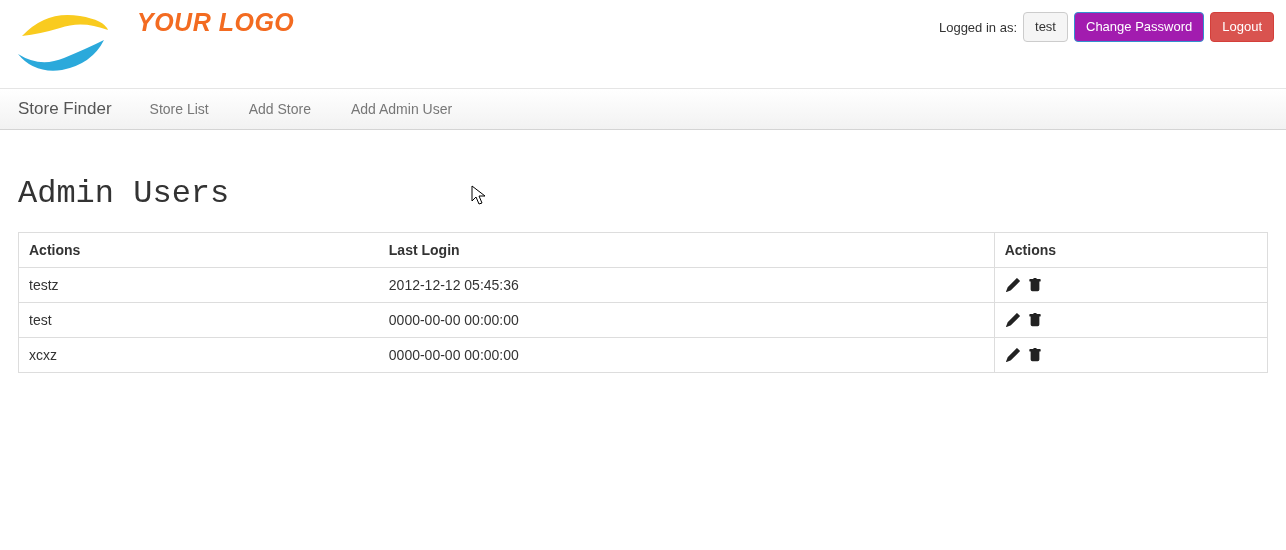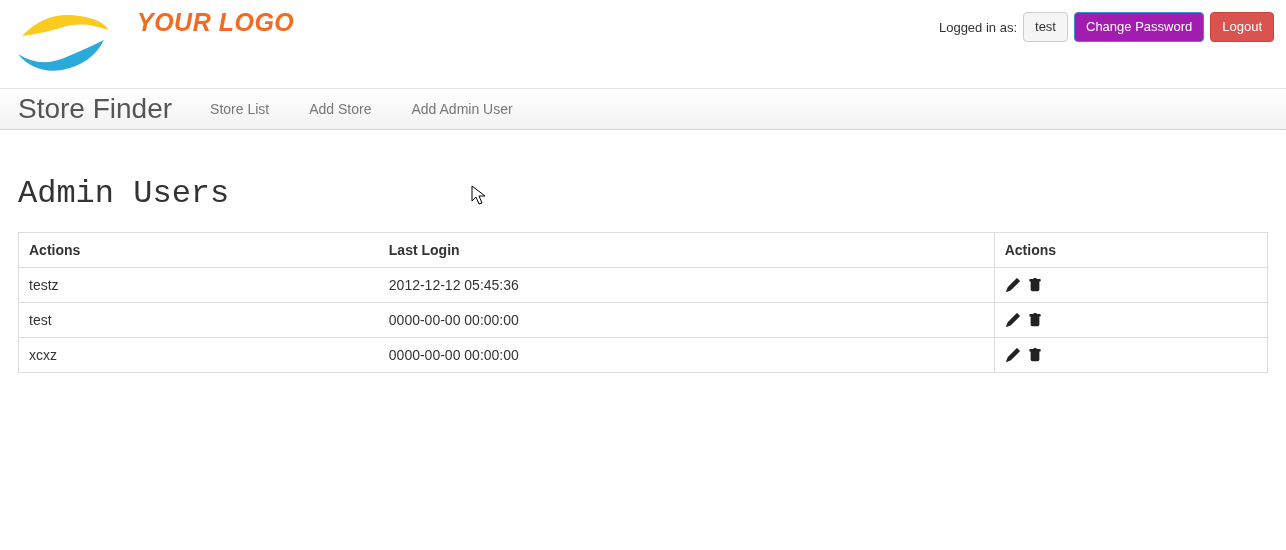--- a/index.html
+++ b/index.html
@@ -72,21 +72,21 @@
   .navbar {
     border-top: 1px solid #e5e5e5;
     border-bottom: 1px solid #d4d4d4;
     background: linear-gradient(to bottom, #ffffff, #f2f2f2);
     margin-top: 10px;
     display: flex;
     align-items: center;
     height: 42px;
   }
   .navbar-brand {
-    font-size: 28px;
+    font-size: 17px;
     color: #555;
     padding: 4px 18px;
     line-height: 42px;
   }
   .nav-items {
     display: flex;
     height: 100%;
   }
   .nav-item {
     display: flex;

